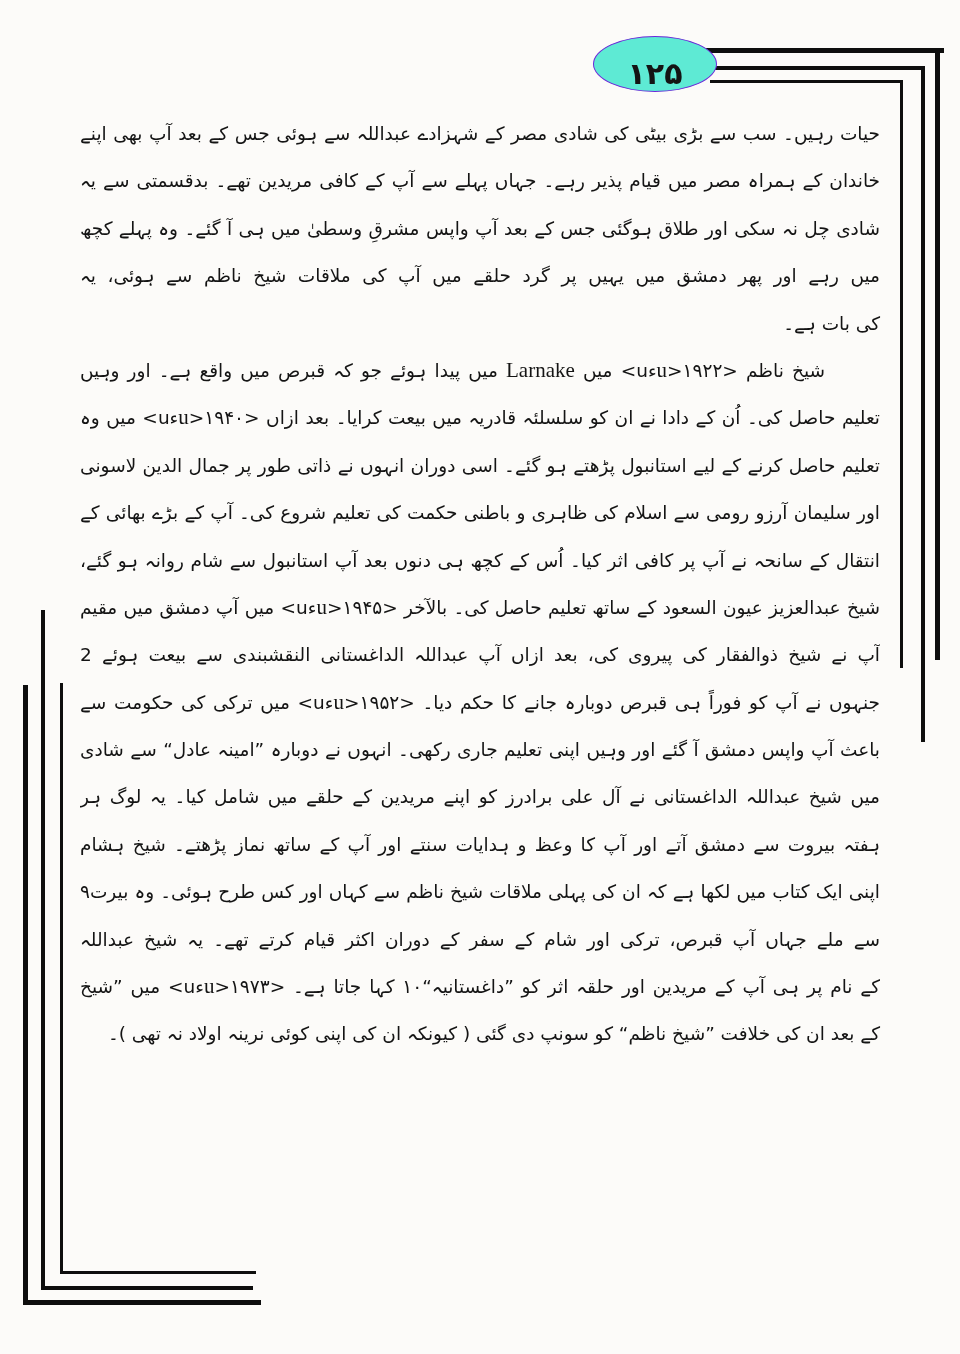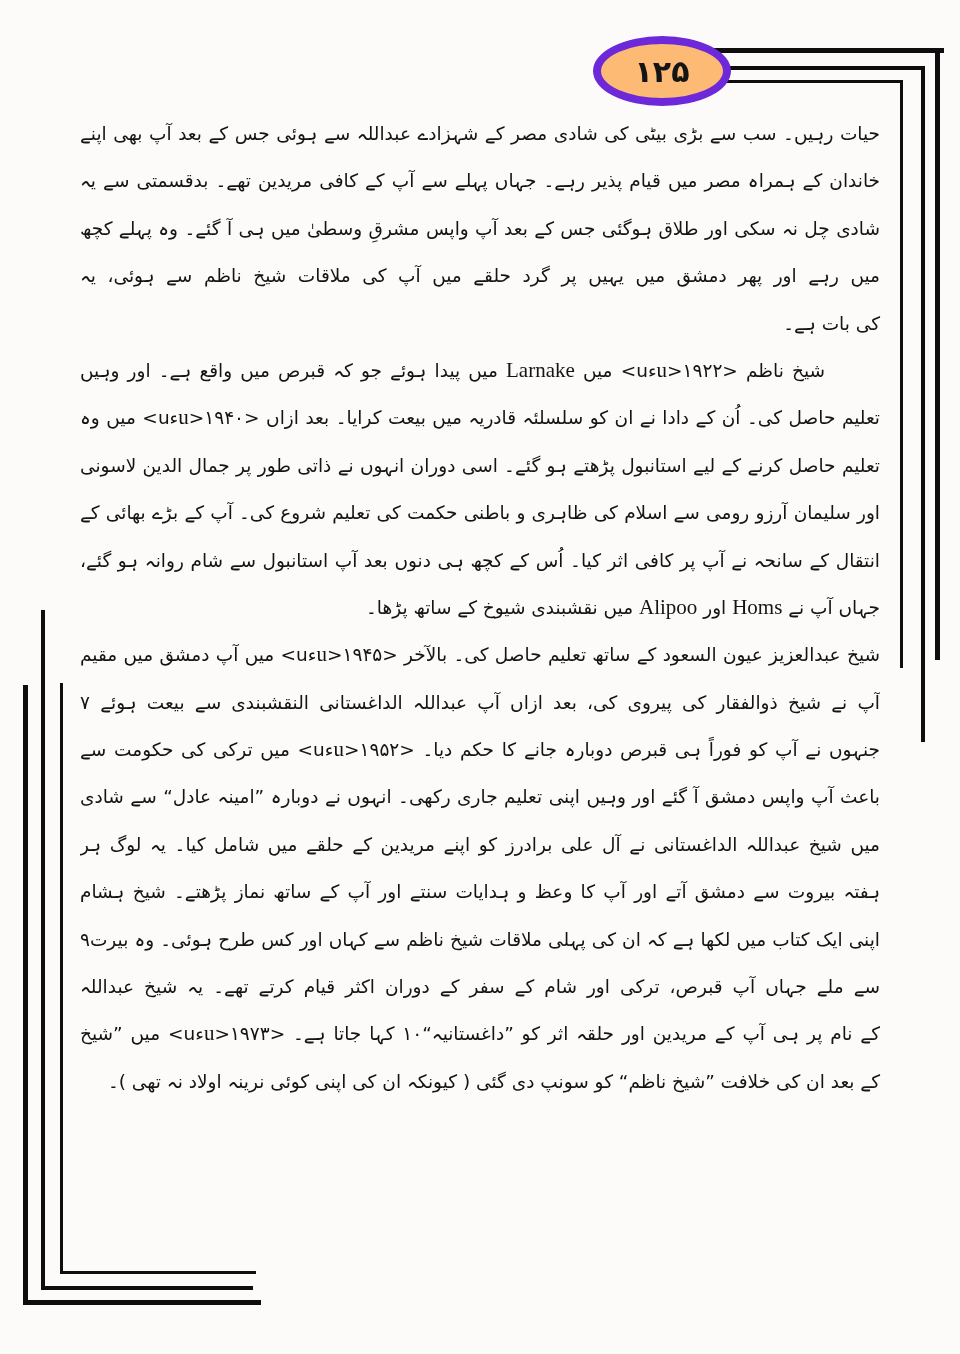--- a/index.html
+++ b/index.html
@@ -6,23 +6,23 @@
   body{background:#e8e8e8;}
   .page{
     position:relative;width:960px;height:1354px;margin:0 auto;
     background:#fcfbf9;overflow:hidden;
     font-family:"DejaVu Sans",sans-serif;color:#141414;
   }
   
   .rule{position:absolute;background:#0e0e0e;}
   
   .oval{
-    position:absolute;border:8px solid #6d28d9;border-radius:50%;
-    display:flex;align-items:center;justify-content:center;
-    background:#fdba74;z-index:3;
+    position:absolute;border:1px solid #6d28d9;border-radius:50%;
+    display:flex;align-items:flex-end;justify-content:center;
+    background:#5eead4;z-index:3;
     font-weight:bold;direction:rtl;
   }
   .oval-top{left:593px;top:36px;width:122px;height:54px;font-size:30px;}
   .oval-bottom{left:246px;top:1259px;width:130px;height:58px;font-size:27px;}
   
   .text-block{
     position:absolute;left:80px;top:110px;width:800px;z-index:2;
   }
   .line{
     direction:rtl;height:47.4px;line-height:47.4px;
@@ -60,23 +60,22 @@
       <div class="line justify">حیات رہیں۔ سب سے بڑی بیٹی کی شادی مصر کے شہزادے عبداللہ سے ہوئی جس کے بعد آپ بھی اپنے</div>
       <div class="line justify">خاندان کے ہمراہ مصر میں قیام پذیر رہے۔ جہاں پہلے سے آپ کے کافی مریدین تھے۔ بدقسمتی سے یہ</div>
       <div class="line justify">شادی چل نہ سکی اور طلاق ہوگئی جس کے بعد آپ واپس مشرقِ وسطیٰ میں ہی آ گئے۔ وہ پہلے کچھ دن</div>
       <div class="line justify">میں رہے اور پھر دمشق میں یہیں پر گرد حلقے میں آپ کی ملاقات شیخ ناظم سے ہوئی، یہ &lt;&gt;۱۹۴۵ءu&gt; </div>
       <div class="line left">کی بات ہے۔</div>
       <div class="line justify indent">شیخ ناظم &lt;<span class="latin">u</span>&gt;۱۹۲۲ءu&gt; میں <span class="latin">Larnake</span> میں پیدا ہوئے جو کہ قبرص میں واقع ہے۔ اور وہیں انہوں نے</div>
       <div class="line justify">تعلیم حاصل کی۔ اُن کے دادا نے ان کو سلسلئہ قادریہ میں بیعت کرایا۔ بعد ازاں &lt;<span class="latin">u</span>&gt;۱۹۴۰ءu&gt; میں وہ انجینئرنگ کی</div>
       <div class="line justify">تعلیم حاصل کرنے کے لیے استانبول پڑھتے ہو گئے۔ اسی دوران انہوں نے ذاتی طور پر جمال الدین لاسونی</div>
       <div class="line justify">اور سلیمان آرزو رومی سے اسلام کی ظاہری و باطنی حکمت کی تعلیم شروع کی۔ آپ کے بڑے بھائی کے</div>
       <div class="line justify">انتقال کے سانحہ نے آپ پر کافی اثر کیا۔ اُس کے کچھ ہی دنوں بعد آپ استانبول سے شام روانہ ہو گئے،</div>
-      <div class="line left">جہاں آپ نے <span class="latin">Homs</span> اور <span class="latin">Alipoo</span> میں نقشبندی شیوخ کے ساتھ پڑھا۔</div>
       <div class="line justify">شیخ عبدالعزیز عیون السعود کے ساتھ تعلیم حاصل کی۔ بالآخر &lt;<span class="latin">u</span>&gt;۱۹۴۵ءu&gt; میں آپ دمشق میں مقیم ہوئے، جہاں</div>
-      <div class="line justify">آپ نے شیخ ذوالفقار کی پیروی کی، بعد ازاں آپ عبداللہ الداغستانی النقشبندی سے بیعت ہوئے ۷</div>
+      <div class="line justify">آپ نے شیخ ذوالفقار کی پیروی کی، بعد ازاں آپ عبداللہ الداغستانی النقشبندی سے بیعت ہوئے 2</div>
       <div class="line justify">جنہوں نے آپ کو فوراً ہی قبرص دوبارہ جانے کا حکم دیا۔ &lt;<span class="latin">u</span>&gt;۱۹۵۲ءu&gt; میں ترکی کی حکومت سے کچھ اختلافات کے</div>
       <div class="line justify">باعث آپ واپس دمشق آ گئے اور وہیں اپنی تعلیم جاری رکھی۔ انہوں نے دوبارہ ”امینہ عادل“ سے شادی کی</div>
       <div class="line justify">میں شیخ عبداللہ الداغستانی نے آل علی برادرز کو اپنے مریدین کے حلقے میں شامل کیا۔ یہ لوگ ہر &lt;&gt;۱۹۵۰ءu&gt;</div>
       <div class="line justify">ہفتہ بیروت سے دمشق آتے اور آپ کا وعظ و ہدایات سنتے اور آپ کے ساتھ نماز پڑھتے۔ شیخ ہشام کبانی نے</div>
       <div class="line justify">اپنی ایک کتاب میں لکھا ہے کہ ان کی پہلی ملاقات شیخ ناظم سے کہاں اور کس طرح ہوئی۔ وہ بیرت۹ میں آپ</div>
       <div class="line justify">سے ملے جہاں آپ قبرص، ترکی اور شام کے سفر کے دوران اکثر قیام کرتے تھے۔ یہ شیخ عبداللہ الداغستانی</div>
       <div class="line justify">کے نام پر ہی آپ کے مریدین اور حلقہ اثر کو ”داغستانیہ“۱۰ کہا جاتا ہے۔ &lt;<span class="latin">u</span>&gt;۱۹۷۳ءu&gt; میں ”شیخ عبداللہ“ کے انتقال</div>
       <div class="line left">کے بعد ان کی خلافت ”شیخ ناظم“ کو سونپ دی گئی ( کیونکہ ان کی اپنی کوئی نرینہ اولاد نہ تھی )۔</div>
     </div>
 

